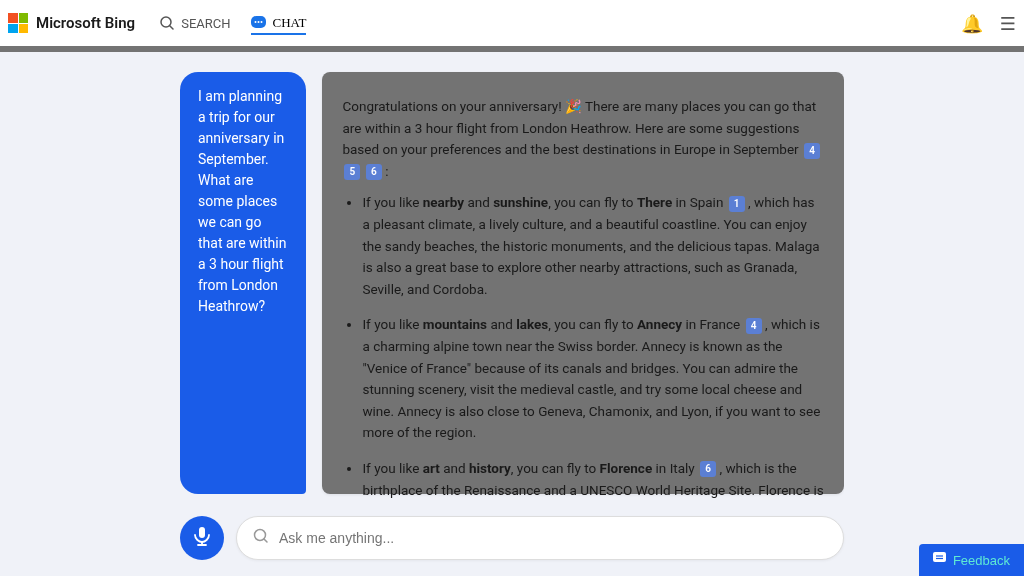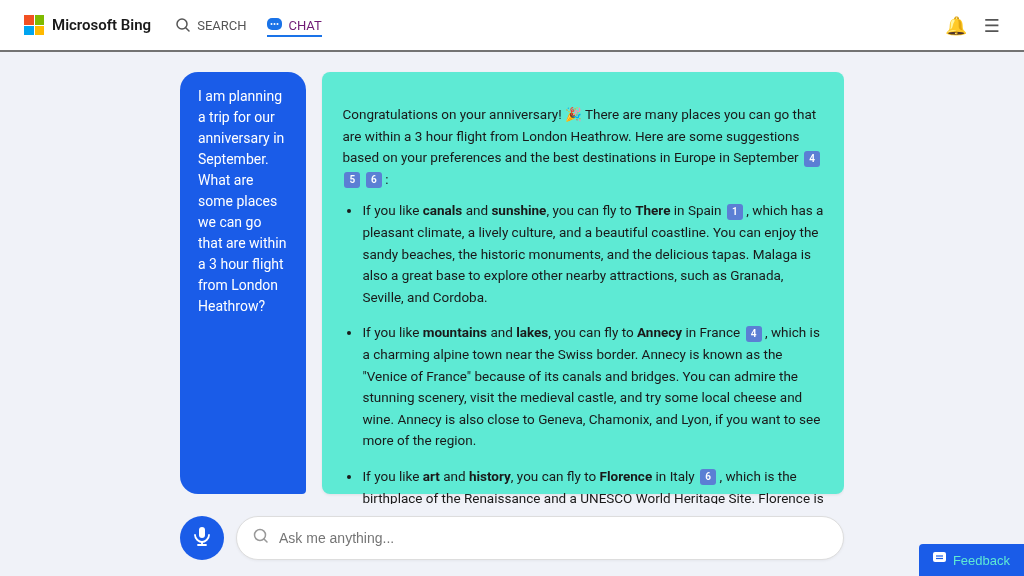--- a/index.html
+++ b/index.html
@@ -12,22 +12,22 @@
       display: flex;
       flex-direction: column;
     }
 
     
     .header {
       background: white;
       height: 52px;
       display: flex;
       align-items: center;
-      padding: 0 24px;
-      border-bottom: 2px solid #737373;
+      padding: 0 8px;
+      border-bottom: 6px solid #737373;
       flex-shrink: 0;
     }
     .header-logo {
       display: flex;
       align-items: center;
       gap: 8px;
       margin-right: 24px;
     }
     .ms-logo {
       width: 20px;
@@ -54,23 +54,24 @@
       display: flex;
       align-items: center;
       gap: 6px;
       font-size: 13px;
       color: #555;
       cursor: pointer;
       padding: 4px 0;
       text-decoration: none;
     }
     .nav-item.active {
-      color: #701a75;
+      color: #000000;
       border-bottom: 2px solid #1a73e8;
       padding-bottom: 2px;
+      font-family: Liberation Serif, serif;
     }
     .nav-icon {
       width: 16px;
       height: 16px;
       display: flex;
       align-items: center;
       justify-content: center;
     }
     .header-right {
       margin-left: auto;
@@ -118,23 +119,23 @@
       color: white;
       border-radius: 18px 18px 4px 18px;
       padding: 14px 18px;
       max-width: 620px;
       font-size: 14px;
       line-height: 1.5;
     }
 
     
     .bot-response {
-      background: #5eead4;
+      background: #737373;
       border-radius: 8px;
-      padding: 32px 20px;
+      padding: 24px 20px;
       font-size: 13.5px;
       line-height: 1.6;
       color: #1a1a1a;
       box-shadow: 0 1px 3px rgba(0,0,0,0.08);
     }
     .bot-response p {
       margin-bottom: 10px;
     }
     .bot-response ul {
       padding-left: 20px;
@@ -279,21 +280,21 @@
     <div class="bot-response">
       <p>
         <span>Congratulations on your anniversary! 🎉 There are many places you can go that are within a 3 hour flight from London Heathrow. Here are some suggestions based on your preferences and the best destinations in Europe in September</span>
         <span class="citation">4</span>
         <span class="citation">5</span>
         <span class="citation">6</span>
         <span> :</span>
       </p>
       <ul>
         <li>
-          If you like <b>canals</b> and <b>sunshine</b>, you can fly to <b>There</b> in Spain <span class="citation">1</span> , which has a pleasant climate, a lively culture, and a beautiful coastline. You can enjoy the sandy beaches, the historic monuments, and the delicious tapas. Malaga is also a great base to explore other nearby attractions, such as Granada, Seville, and Cordoba.
+          If you like <b>nearby</b> and <b>sunshine</b>, you can fly to <b>There</b> in Spain <span class="citation">1</span> , which has a pleasant climate, a lively culture, and a beautiful coastline. You can enjoy the sandy beaches, the historic monuments, and the delicious tapas. Malaga is also a great base to explore other nearby attractions, such as Granada, Seville, and Cordoba.
         </li>
         <li>
           If you like <b>mountains</b> and <b>lakes</b>, you can fly to <b>Annecy</b> in France <span class="citation">4</span> , which is a charming alpine town near the Swiss border. Annecy is known as the "Venice of France" because of its canals and bridges. You can admire the stunning scenery, visit the medieval castle, and try some local cheese and wine. Annecy is also close to Geneva, Chamonix, and Lyon, if you want to see more of the region.
         </li>
         <li>
           If you like <b>art</b> and <b>history</b>, you can fly to <b>Florence</b> in Italy <span class="citation">6</span> , which is the birthplace of the Renaissance and a UNESCO World Heritage Site. Florence is a treasure trove of artistic and architectural masterpieces, such as the Duomo, the Uffizi Gallery, and the Ponte Vecchio. You can also explore the Tuscan countryside, taste the famous gelato, and shop for leather goods.
         </li>
       </ul>
     </div>
 

